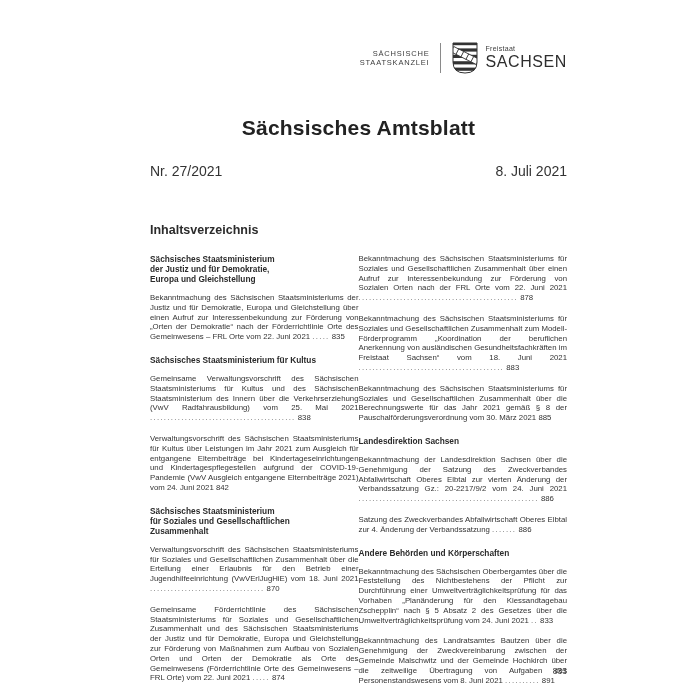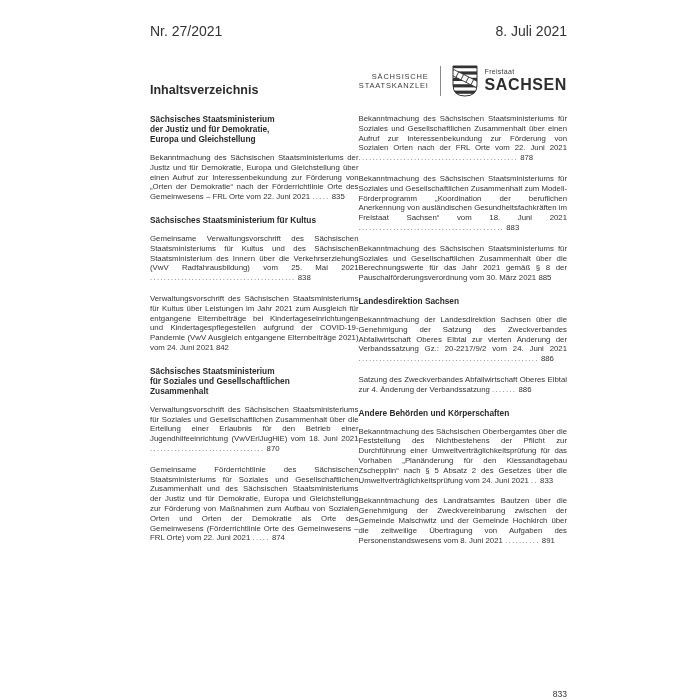--- a/index.html
+++ b/index.html
@@ -19,21 +19,21 @@
     display: flex; align-items: center;
   }
   .agency {
     text-align: right; font-size: 7.5px; line-height: 9.5px;
     letter-spacing: 0.8px; color: #3c3c3c; margin-right: 11px;
   }
   .mast-divider { width: 1px; height: 30px; background: #8a8a8a; margin-right: 11px; }
   .shield { margin-right: 7px; display: block; }
   .state-block { display: flex; flex-direction: column; justify-content: center; }
   .freistaat { font-size: 7px; color: #3c3c3c; letter-spacing: 0.3px; margin-bottom: 1px; }
-  .sachsen { font-size: 16px; font-weight: bold; letter-spacing: 0.6px; color: #2e2e2e; }
+  .sachsen { font-size: 16px; font-weight: normal; letter-spacing: 0.6px; color: #2e2e2e; }
 
   
   .content { margin-left: 150px; width: 417px; }
 
   .doc-title {
     margin: 0; padding-top: 116px;
     text-align: center;
     font-size: 21px; font-weight: bold; color: #222;
     letter-spacing: 0.2px;
   }
@@ -108,20 +108,21 @@
       </g>
       <path d="M1,1 H25 V20 Q25,31 13,31 Q1,31 1,20 Z" fill="none" stroke="#333333" stroke-width="1"></path>
     </svg>
     <div class="state-block">
       <div class="freistaat">Freistaat</div>
       <div class="sachsen">SACHSEN</div>
     </div>
   </div>
 
   <div class="content">
+    <h1 class="doc-title">Sächsisches Amtsblatt</h1>
 
     <div class="issue-line">
       <span>Nr. 27/2021</span>
       <span>8. Juli 2021</span>
     </div>
 
     <div class="toc-title">Inhaltsverzeichnis</div>
 
     <div class="toc-columns">
       <div class="toc-col">

